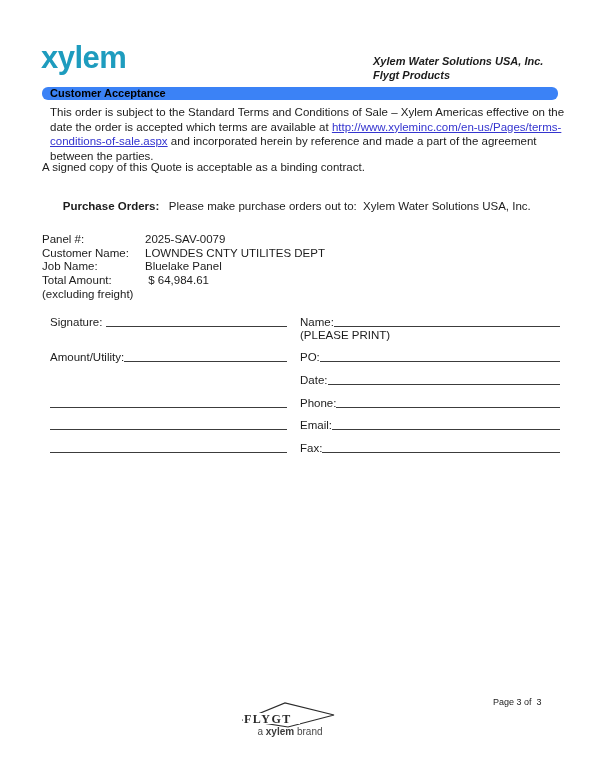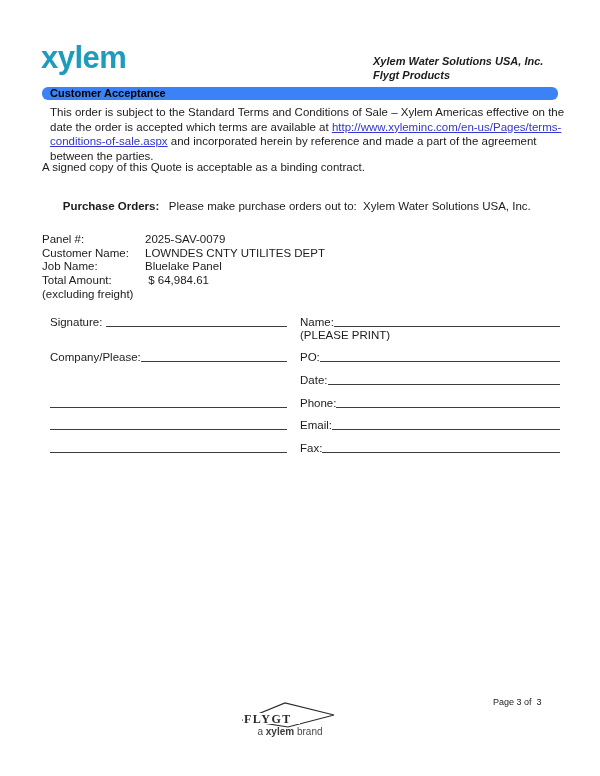--- a/index.html
+++ b/index.html
@@ -115,21 +115,21 @@
     </div>
   </div>
 
   <div class="sig">
 
     <div class="sig-row lc t1">
       <span class="lbl">Signature: </span>
         <span class="fill"></span>
     </div>
     <div class="sig-row lc t2">
-      <span class="lbl">Company/Please:</span>
+      <span class="lbl">Amount/Utility:</span>
         <span class="fill"></span>
     </div>
     <div class="sig-row lc t4">
       <span class="lbl"></span>
         <span class="fill"></span>
     </div>
     <div class="sig-row lc t5">
       <span class="lbl"></span>
         <span class="fill"></span>
     </div>

